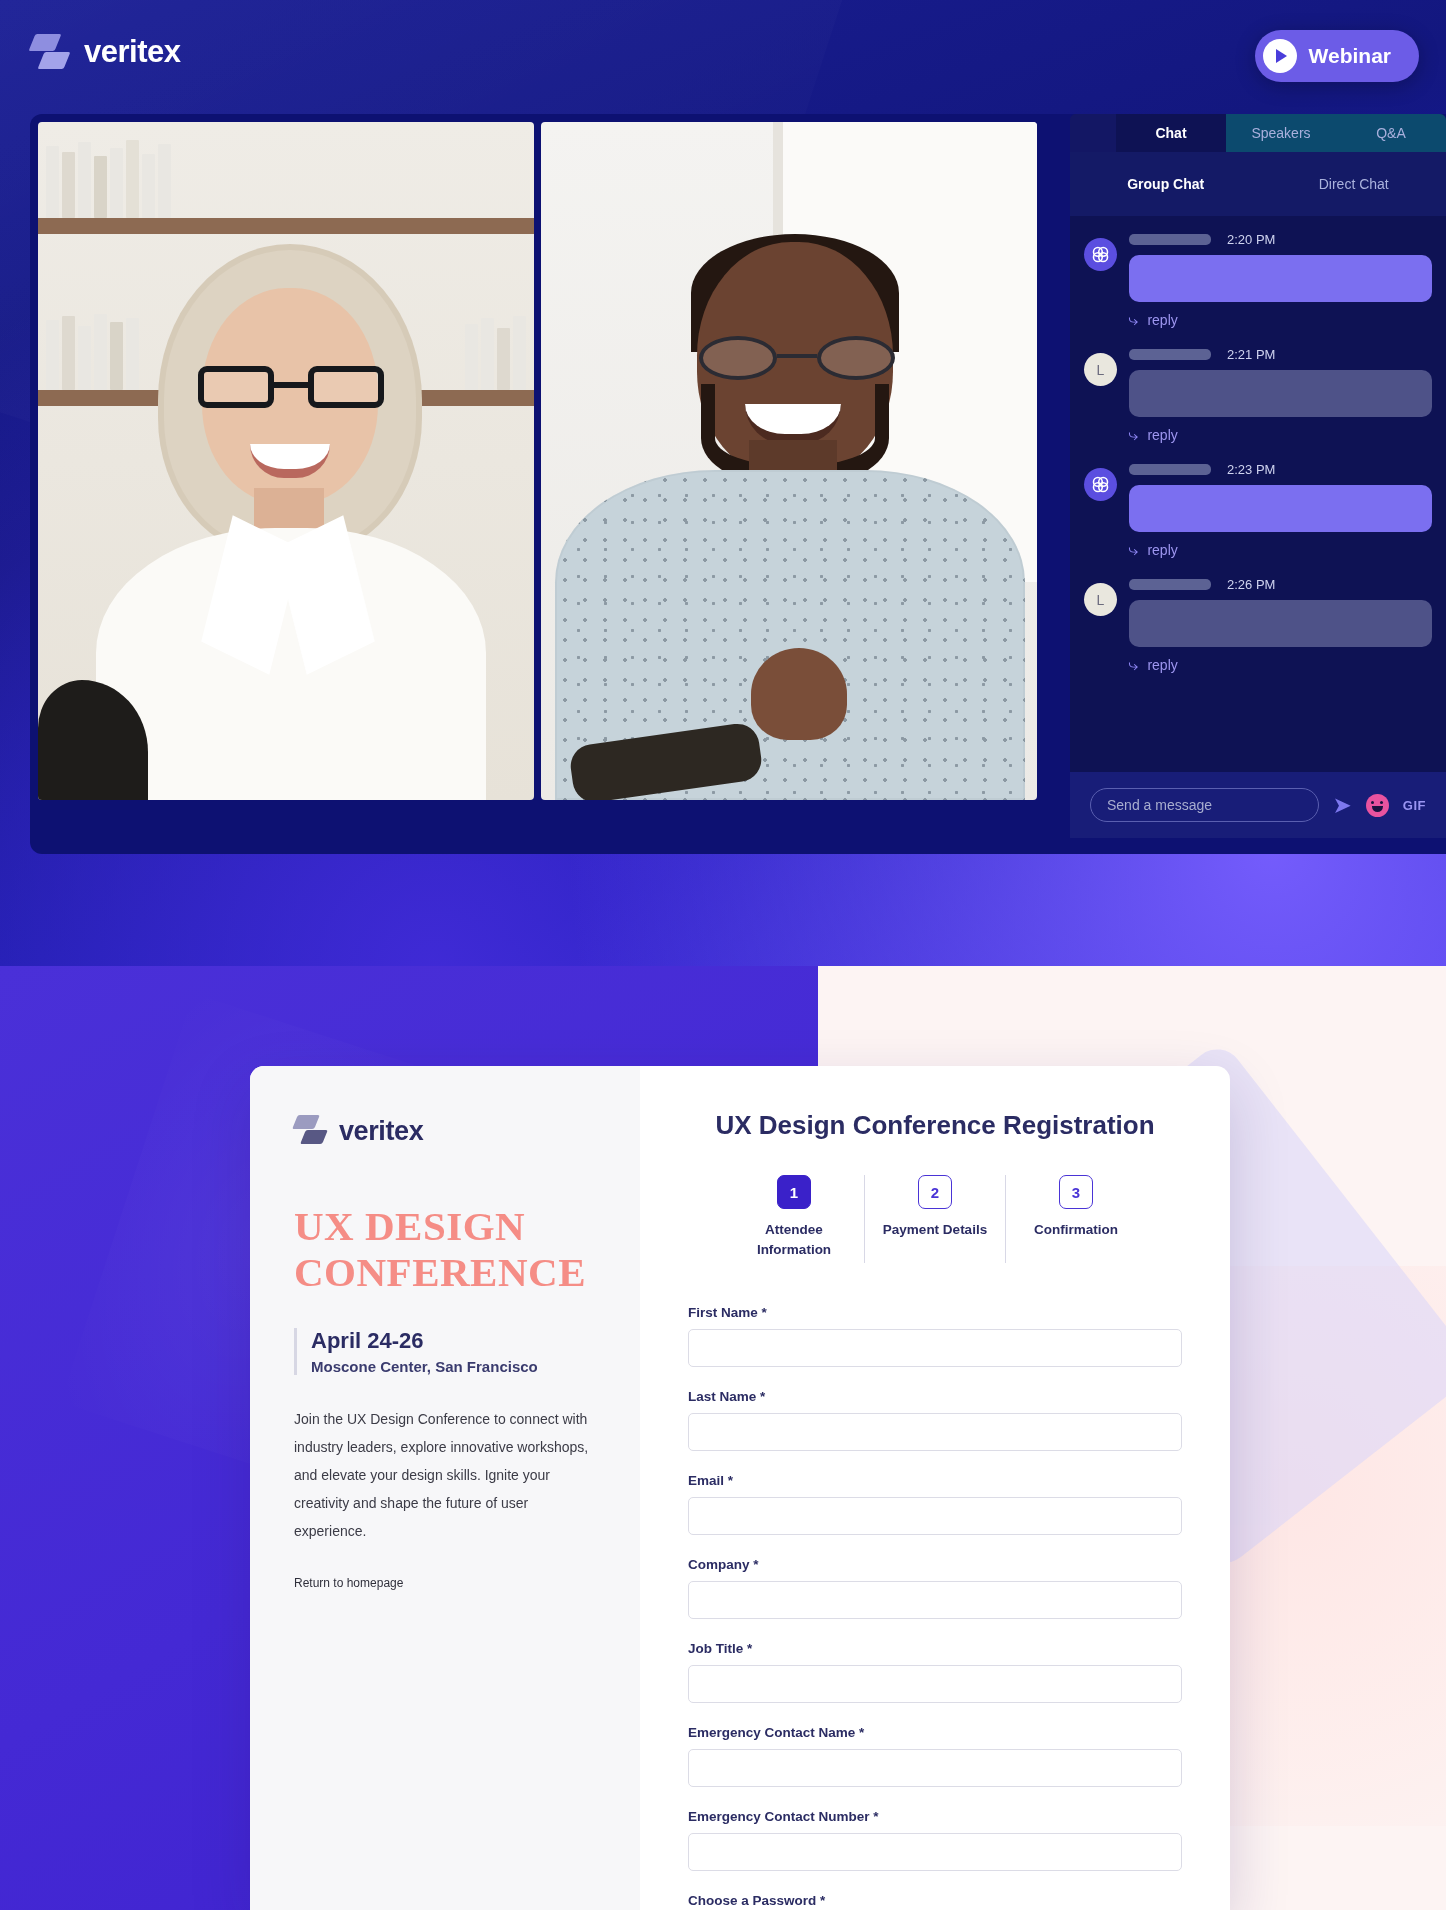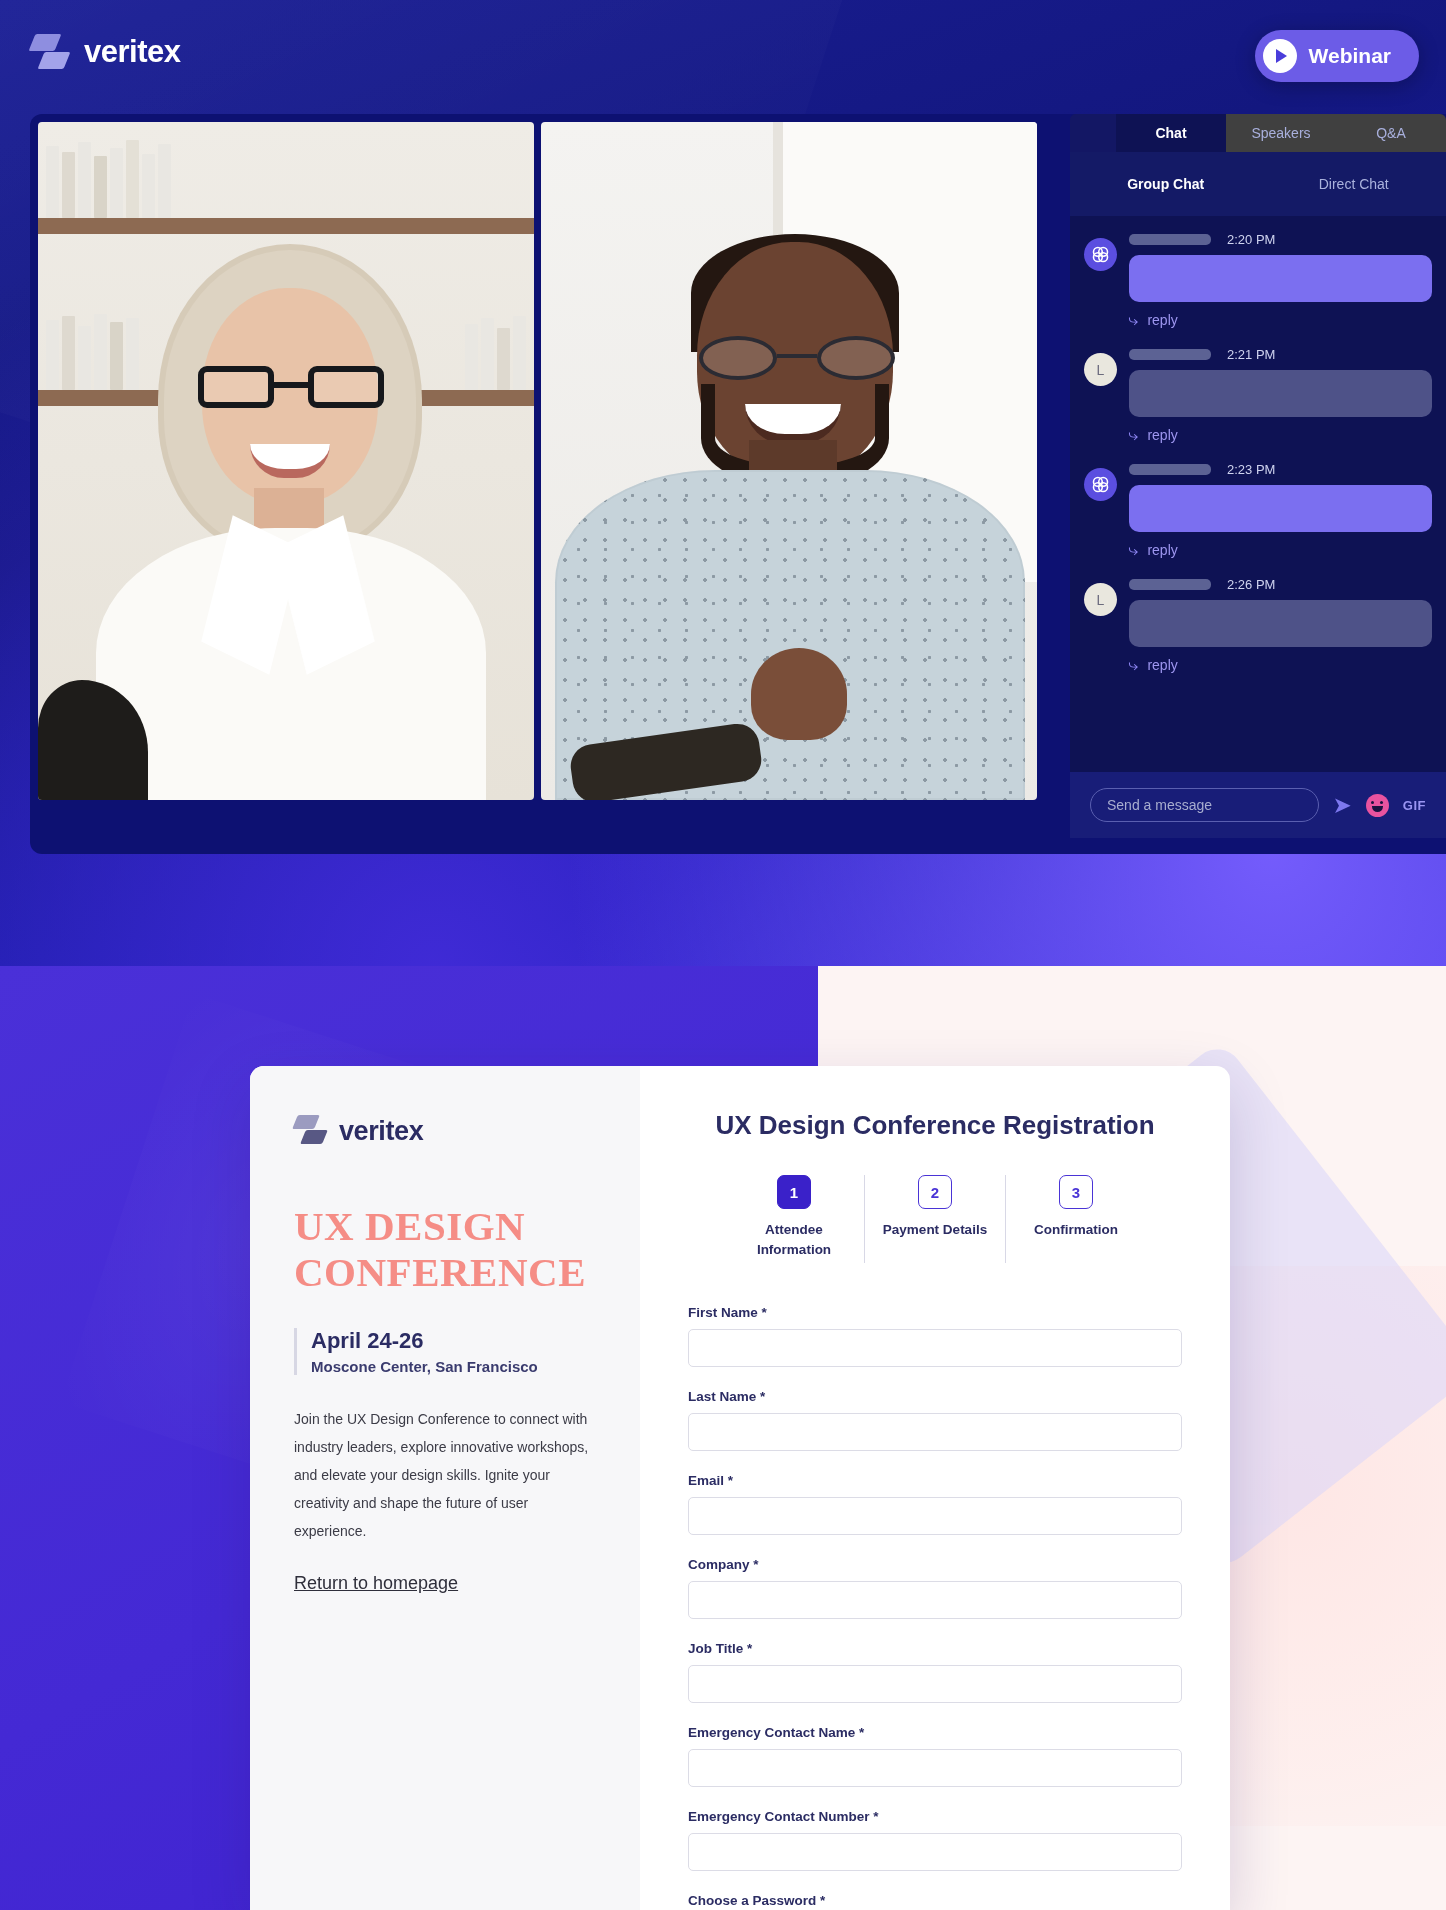--- a/index.html
+++ b/index.html
@@ -185,21 +185,21 @@
     position:absolute; right:0; top:114px;
     width:376px; height:724px;
     background:#161a6b;
     border-radius:6px 6px 0 0;
     display:flex; flex-direction:column; overflow:hidden;
   }
   .chat-tabs { display:flex; height:38px; background:#131764; }
   .chat-tab {
     flex:1; display:flex; align-items:center; justify-content:center;
     font-size:14px; color:#a9b0dd; cursor:pointer;
-    background:#404040;
+    background:#0c4a6e;
   }
   .chat-tab.active { background:#0e1254; color:#fff; font-weight:700;margin-left:46px; }
   .subtabs {
     display:flex; align-items:center; justify-content:space-around;
     height:64px; background:#141a66;
   }
   .subtab { font-size:14px; color:#aab2dd; cursor:pointer; }
   .subtab.active { color:#fff; font-weight:700; }
   .messages {
     flex:1; background:#0e1254; padding:16px 14px 8px 14px;
@@ -320,21 +320,21 @@
   .event-title {
     font-family:"Liberation Serif", serif;
     font-size:41px; line-height:1.12; font-weight:700; color:#f58d86;
     letter-spacing:0.5px; margin-bottom:32px;
   }
   .event-when { border-left:3px solid #d7d7e4; padding-left:14px; margin-bottom:30px; }
   .event-when .d { font-size:22px; font-weight:700; color:#2b2c63; margin-bottom:4px; }
   .event-when .p { font-size:15px; font-weight:600; color:#3a3b6e; }
   .event-desc { font-size:14px; line-height:2.0; color:#3b3b46; margin-bottom:28px; }
   .home-link {
-    font-size:18px; color:#2f2f3b; text-decoration:underline; cursor:pointer;
+    font-size:12px; color:#2f2f3b; cursor:pointer;
     display:inline-block;
   }
 
   .reg-right { flex:1; padding:44px 48px 0 48px; }
   .reg-title {
     text-align:center; font-size:26px; font-weight:700; color:#2b2c63; margin-bottom:34px;
   }
   .steps { display:flex; justify-content:center; align-items:flex-start; margin-bottom:42px; }
   .step { width:132px; display:flex; flex-direction:column; align-items:center; cursor:pointer; }
   .step .box {

